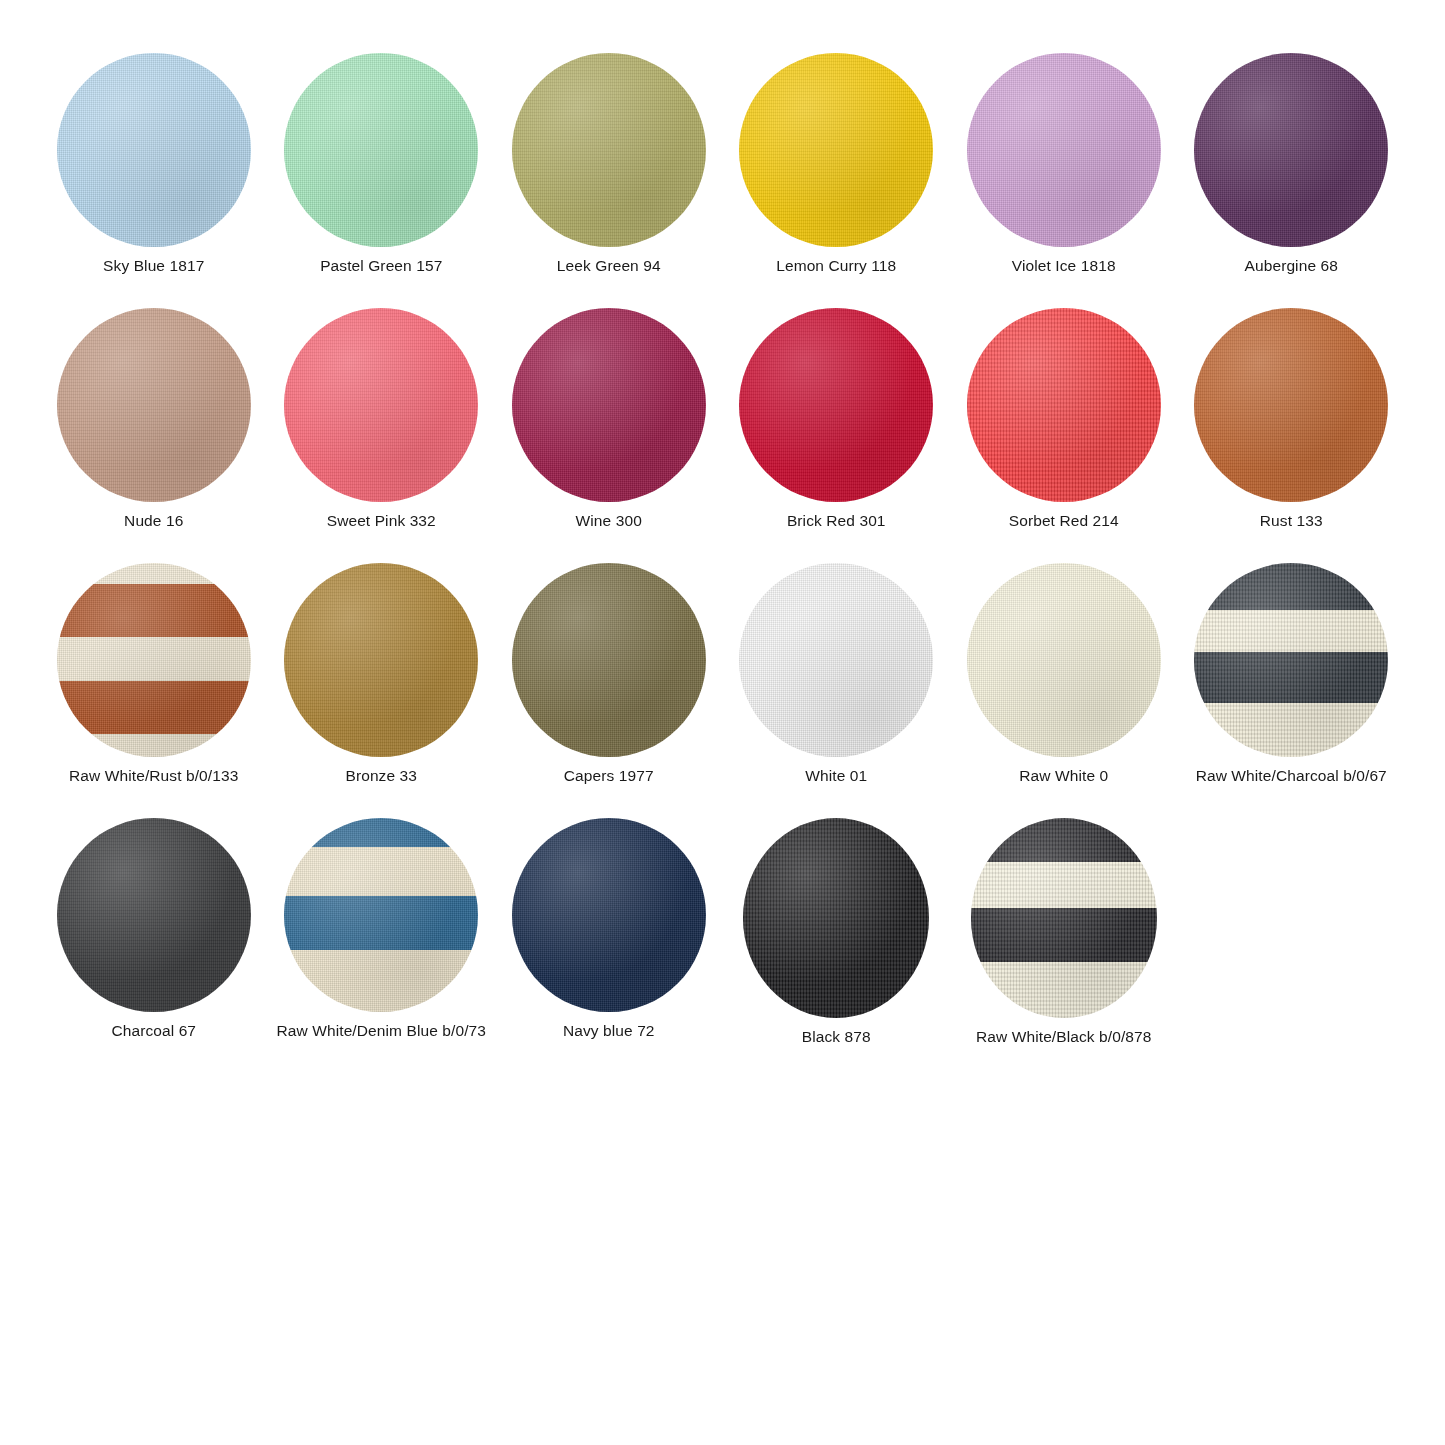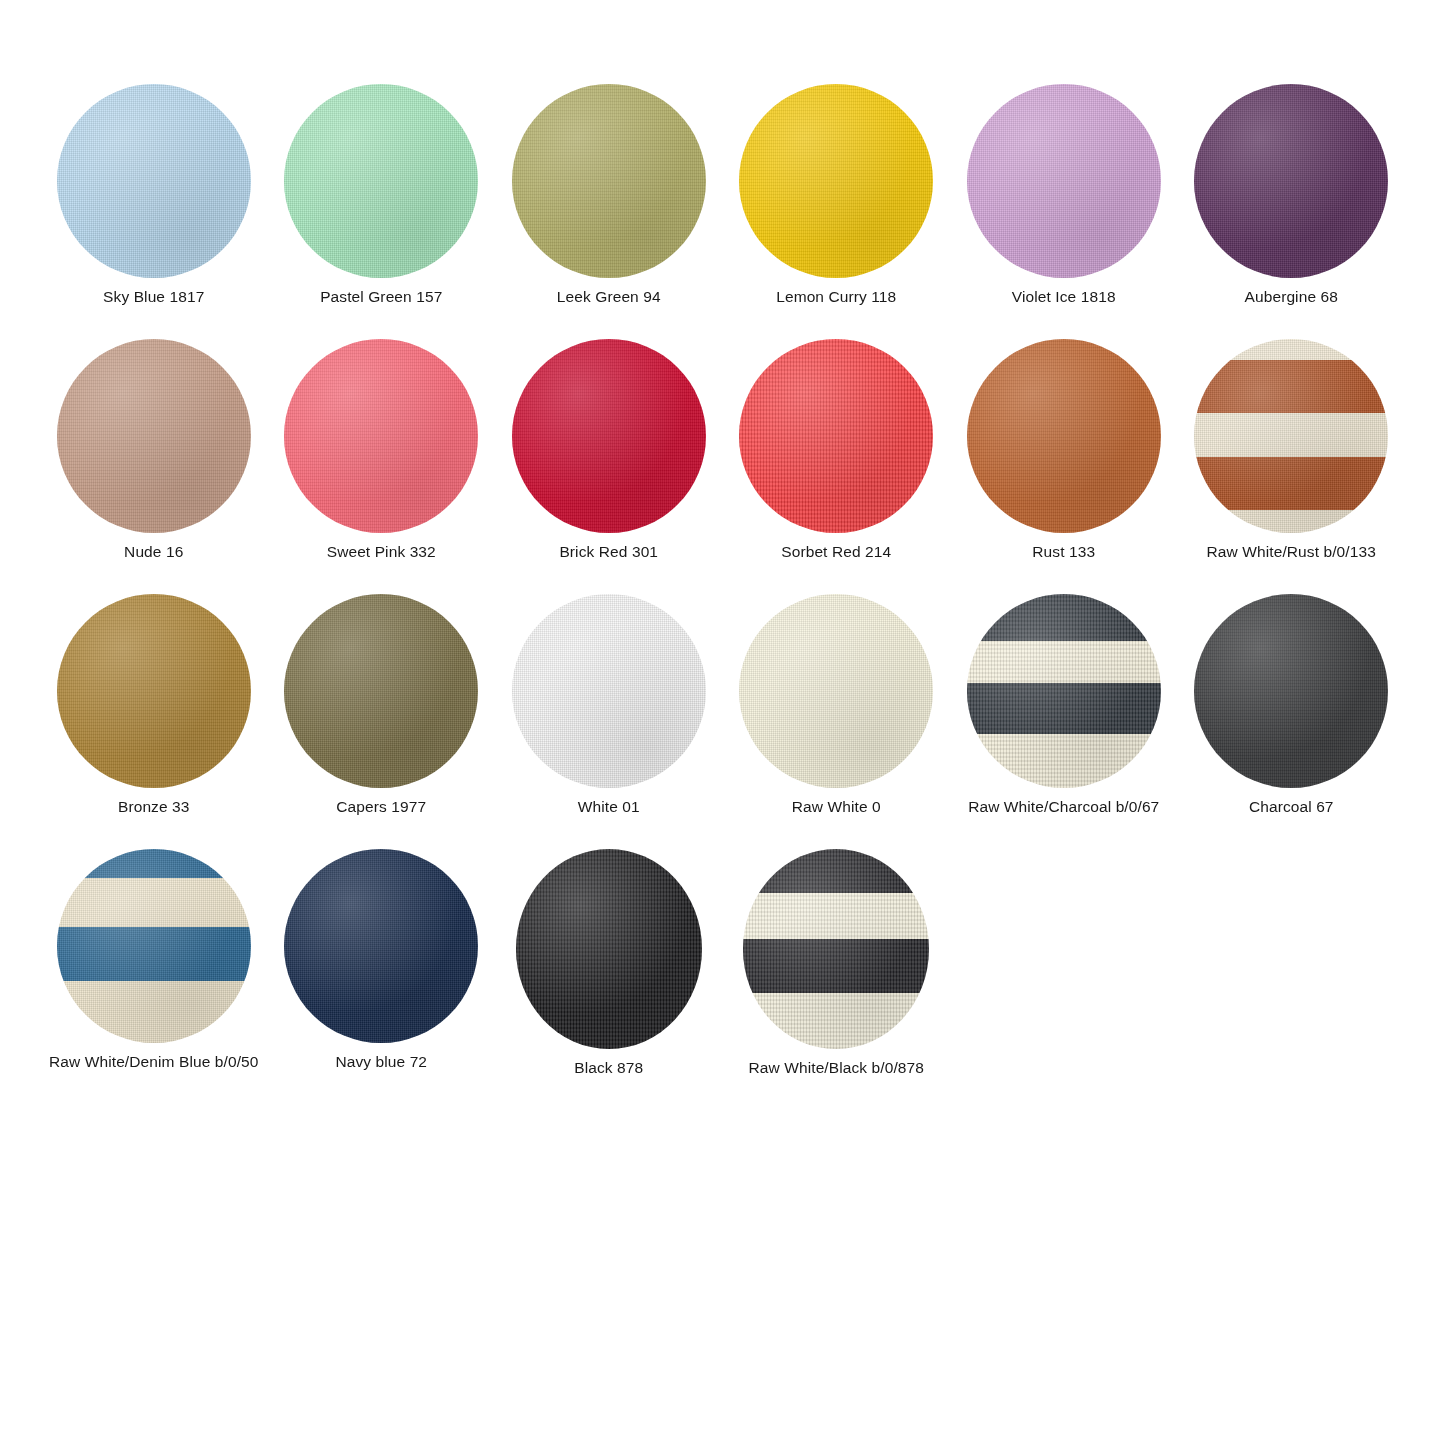--- a/index.html
+++ b/index.html
@@ -6,21 +6,21 @@
   body{
     width:1445px;height:1445px;
     background:#ffffff;
     font-family:"Liberation Sans", sans-serif;
     overflow:hidden;
   }
   #sheet{
     position:relative;
     width:1445px;height:1445px;
     box-sizing:border-box;
-    padding:84px 40px 0 40px;
+    padding:53px 40px 0 40px;
   }
   .grid{
     display:grid;
     grid-template-columns:repeat(6, 1fr);
     row-gap:0px;
     column-gap:0px;
   }
   .cell{
     height:255px;
     display:flex;
@@ -153,20 +153,28 @@
       <div class="cell">
         <div class="swatch">
           <div class="fill" style="background: rgb(247, 104, 119);"></div>
           <div class="tex jersey"></div>
           <div class="shade"></div>
         </div>
         <div class="label">Sweet Pink 332</div>
       </div>
       <div class="cell">
         <div class="swatch">
+          <div class="fill" style="background: rgb(159, 31, 77);"></div>
+          <div class="tex canvas"></div>
+          <div class="shade"></div>
+        </div>
+        <div class="label">Wine 300</div>
+      </div>
+      <div class="cell">
+        <div class="swatch">
           <div class="fill" style="background: rgb(201, 13, 48);"></div>
           <div class="tex jersey"></div>
           <div class="shade"></div>
         </div>
         <div class="label">Brick Red 301</div>
       </div>
       <div class="cell">
         <div class="swatch">
           <div class="fill" style="background: rgb(249, 63, 66);"></div>
           <div class="tex rib"></div>
@@ -237,21 +245,21 @@
           <div class="shade"></div>
         </div>
         <div class="label">Charcoal 67</div>
       </div>
       <div class="cell">
         <div class="swatch">
           <div class="fill" style="background: linear-gradient(rgb(46, 106, 150) 0%, rgb(46, 106, 150) 15%, rgb(239, 230, 205) 15%, rgb(239, 230, 205) 40%, rgb(46, 106, 150) 40%, rgb(46, 106, 150) 68%, rgb(239, 230, 205) 68%, rgb(239, 230, 205) 100%);"></div>
           <div class="tex canvas"></div>
           <div class="shade"></div>
         </div>
-        <div class="label">Raw White/Denim Blue b/0/50</div>
+        <div class="label">Raw White/Denim Blue b/0/73</div>
       </div>
       <div class="cell">
         <div class="swatch">
           <div class="fill" style="background: rgb(24, 44, 78);"></div>
           <div class="tex canvas"></div>
           <div class="shade"></div>
         </div>
         <div class="label">Navy blue 72</div>
       </div>
       <div class="cell r5">

